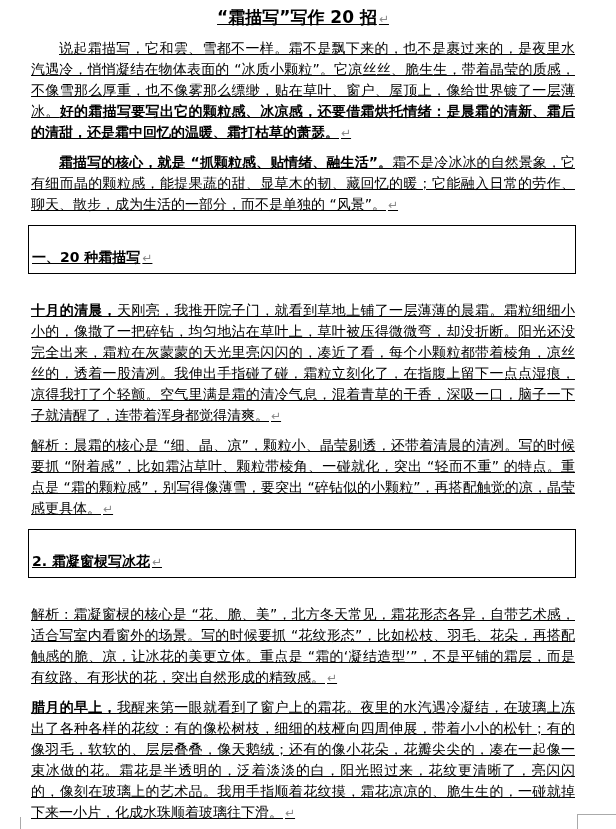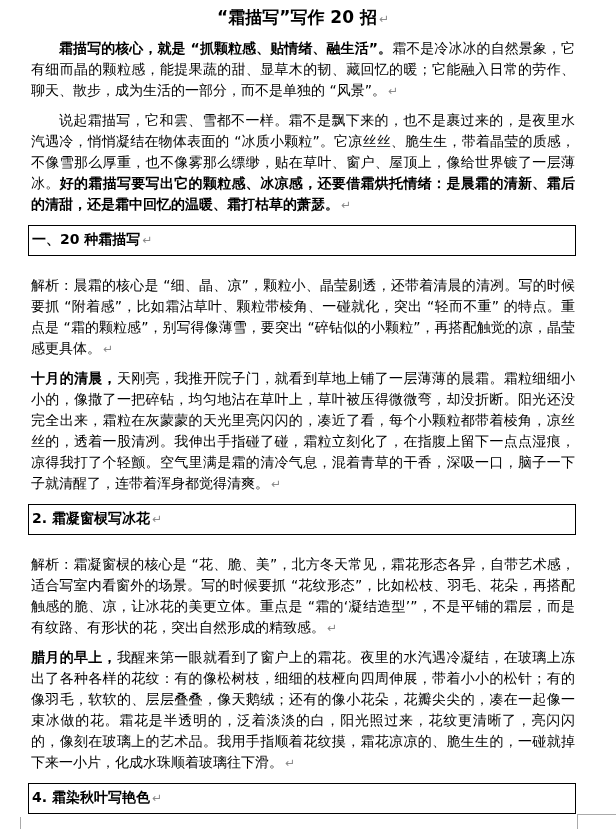--- a/index.html
+++ b/index.html
@@ -5,35 +5,36 @@
   html,body { margin:0; padding:0; }
   body {
     width:616px; height:829px; overflow:hidden; background:#fff;
     font-family:"DejaVu Sans","Liberation Sans",sans-serif;
     color:#000;
   }
   .doc {
     position:relative; box-sizing:border-box;
     width:600px; height:829px;
     padding:6px 25px 0 31px;
+    text-decoration:underline;
   }
   .title {
     font-size:17px; font-weight:bold; text-align:center;
     line-height:22px; margin:0 0 2px 0;
   }
   p.para {
     font-size:14px; line-height:21px; margin:8px 0;
     text-align:justify; word-break:break-all;
   }
   .indent { text-indent:2em; }
   .bold { font-weight:bold; }
   .box {
     border:1px solid #000;
-    margin:9px -1px 19px -3px;
-    padding:1px 2px 3px 3px;
+    margin:9px -1px 26px -3px;
+    padding:19px 2px 3px 3px;
   }
   .bh {
     font-size:14px; font-weight:bold; line-height:22px; margin:1px 0;
   }
   .bh + .bh { margin-top:5px; }
   .pmark {
     color:#8a8a8a; font-size:12px; font-weight:normal;
     padding-left:2px;
   }
   .corner-bl {
@@ -50,39 +51,39 @@
 </head>
 <body>
 
 <div class="doc">
 
   <div class="title">
     <span>“霜描写”写作 20 招</span><span class="pmark">↵</span>
   </div>
 
   <p class="para indent">
-    <span class="bold">霜描写的核心，就是 “抓颗粒感、贴情绪、融生活”。</span><span>霜不是冷冰冰的自然景象，它有细而晶的颗粒感，能提果蔬的甜、显草木的韧、藏回忆的暖；它能融入日常的劳作、聊天、散步，成为生活的一部分，而不是单独的 “风景”。</span><span class="pmark">↵</span>
+    <span>说起霜描写，它和雲、雪都不一样。霜不是飘下来的，也不是裹过来的，是夜里水汽遇冷，悄悄凝结在物体表面的 “冰质小颗粒”。它凉丝丝、脆生生，带着晶莹的质感，不像雪那么厚重，也不像雾那么缥缈，贴在草叶、窗户、屋顶上，像给世界镀了一层薄冰。</span><span class="bold">好的霜描写要写出它的颗粒感、冰凉感，还要借霜烘托情绪：是晨霜的清新、霜后的清甜，还是霜中回忆的温暖、霜打枯草的萧瑟。</span><span class="pmark">↵</span>
   </p>
 
   <p class="para indent">
-    <span>说起霜描写，它和雲、雪都不一样。霜不是飘下来的，也不是裹过来的，是夜里水汽遇冷，悄悄凝结在物体表面的 “冰质小颗粒”。它凉丝丝、脆生生，带着晶莹的质感，不像雪那么厚重，也不像雾那么缥缈，贴在草叶、窗户、屋顶上，像给世界镀了一层薄冰。</span><span class="bold">好的霜描写要写出它的颗粒感、冰凉感，还要借霜烘托情绪：是晨霜的清新、霜后的清甜，还是霜中回忆的温暖、霜打枯草的萧瑟。</span><span class="pmark">↵</span>
+    <span class="bold">霜描写的核心，就是 “抓颗粒感、贴情绪、融生活”。</span><span>霜不是冷冰冰的自然景象，它有细而晶的颗粒感，能提果蔬的甜、显草木的韧、藏回忆的暖；它能融入日常的劳作、聊天、散步，成为生活的一部分，而不是单独的 “风景”。</span><span class="pmark">↵</span>
   </p>
 
   <div class="box">
     <div class="bh">
       <span>一、20 种霜描写</span><span class="pmark">↵</span>
     </div>
   </div>
 
   <p class="para">
-    <span>解析：晨霜的核心是 “细、晶、凉”，颗粒小、晶莹剔透，还带着清晨的清冽。写的时候要抓 “附着感”，比如霜沾草叶、颗粒带棱角、一碰就化，突出 “轻而不重” 的特点。重点是 “霜的颗粒感”，别写得像薄雪，要突出 “碎钻似的小颗粒”，再搭配触觉的凉，晶莹感更具体。</span><span class="pmark">↵</span>
+    <span class="bold">十月的清晨，</span><span>天刚亮，我推开院子门，就看到草地上铺了一层薄薄的晨霜。霜粒细细小小的，像撒了一把碎钻，均匀地沾在草叶上，草叶被压得微微弯，却没折断。阳光还没完全出来，霜粒在灰蒙蒙的天光里亮闪闪的，凑近了看，每个小颗粒都带着棱角，凉丝丝的，透着一股清冽。我伸出手指碰了碰，霜粒立刻化了，在指腹上留下一点点湿痕，凉得我打了个轻颤。空气里满是霜的清冷气息，混着青草的干香，深吸一口，脑子一下子就清醒了，连带着浑身都觉得清爽。</span><span class="pmark">↵</span>
   </p>
 
   <p class="para">
-    <span class="bold">十月的清晨，</span><span>天刚亮，我推开院子门，就看到草地上铺了一层薄薄的晨霜。霜粒细细小小的，像撒了一把碎钻，均匀地沾在草叶上，草叶被压得微微弯，却没折断。阳光还没完全出来，霜粒在灰蒙蒙的天光里亮闪闪的，凑近了看，每个小颗粒都带着棱角，凉丝丝的，透着一股清冽。我伸出手指碰了碰，霜粒立刻化了，在指腹上留下一点点湿痕，凉得我打了个轻颤。空气里满是霜的清冷气息，混着青草的干香，深吸一口，脑子一下子就清醒了，连带着浑身都觉得清爽。</span><span class="pmark">↵</span>
+    <span>解析：晨霜的核心是 “细、晶、凉”，颗粒小、晶莹剔透，还带着清晨的清冽。写的时候要抓 “附着感”，比如霜沾草叶、颗粒带棱角、一碰就化，突出 “轻而不重” 的特点。重点是 “霜的颗粒感”，别写得像薄雪，要突出 “碎钻似的小颗粒”，再搭配触觉的凉，晶莹感更具体。</span><span class="pmark">↵</span>
   </p>
 
   <div class="box">
     <div class="bh">
       <span>2. 霜凝窗棂写冰花</span><span class="pmark">↵</span>
     </div>
   </div>
 
   <p class="para">
     <span>解析：霜凝窗棂的核心是 “花、脆、美”，北方冬天常见，霜花形态各异，自带艺术感，适合写室内看窗外的场景。写的时候要抓 “花纹形态”，比如松枝、羽毛、花朵，再搭配触感的脆、凉，让冰花的美更立体。重点是 “霜的‘凝结造型’”，不是平铺的霜层，而是有纹路、有形状的花，突出自然形成的精致感。</span><span class="pmark">↵</span>

